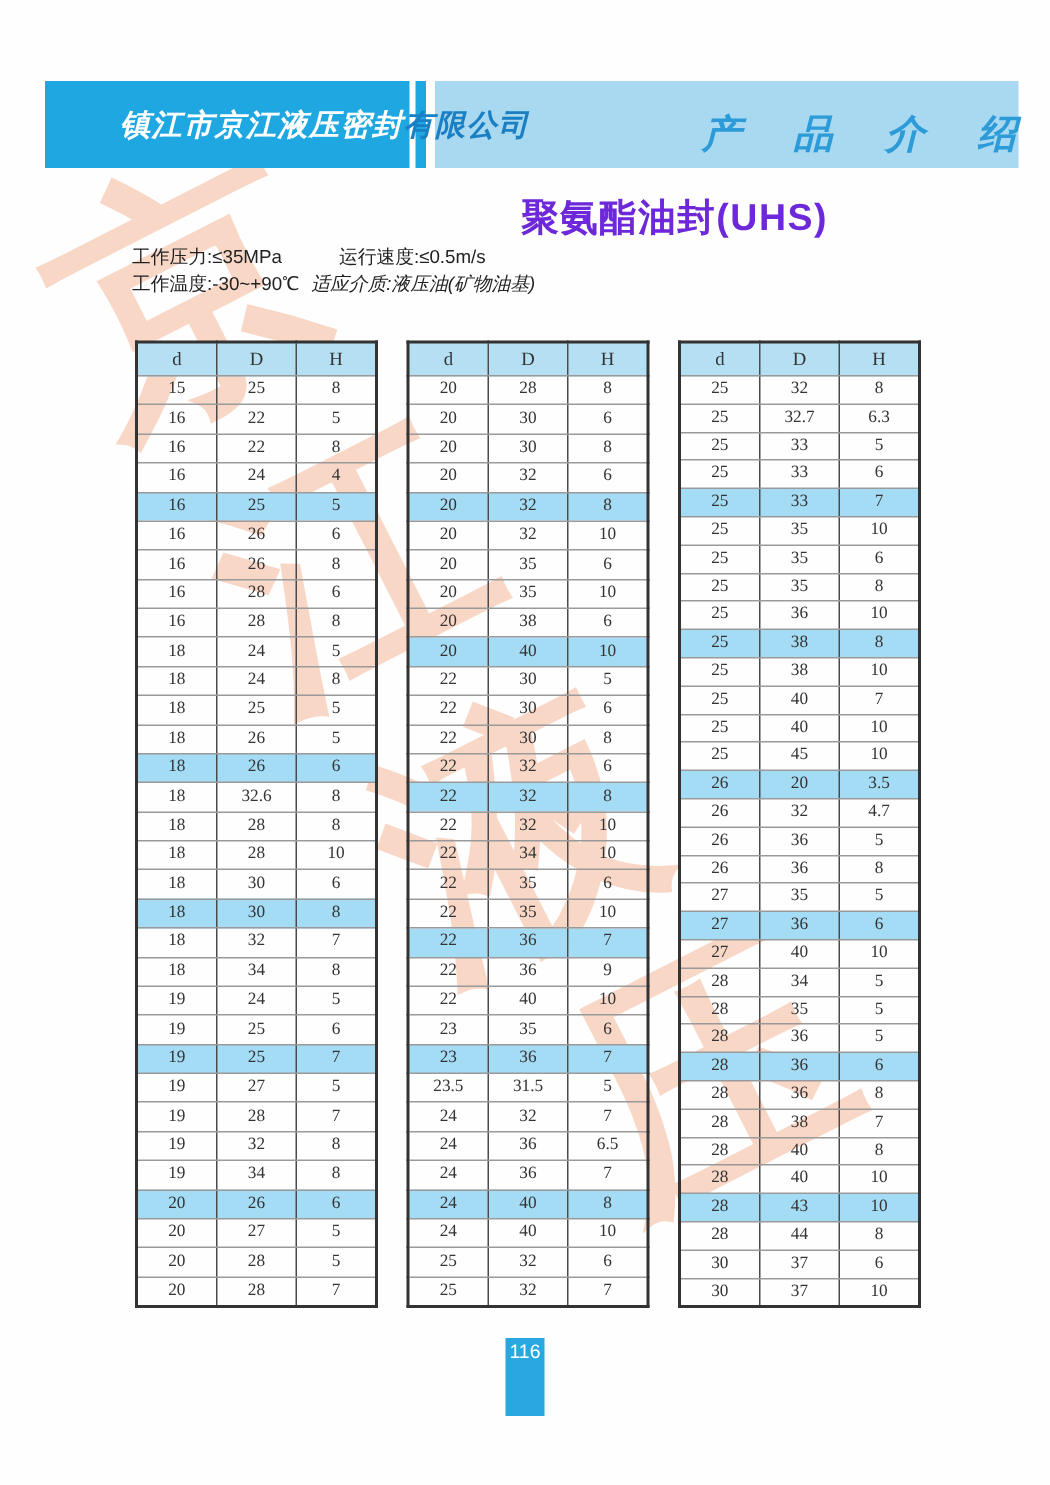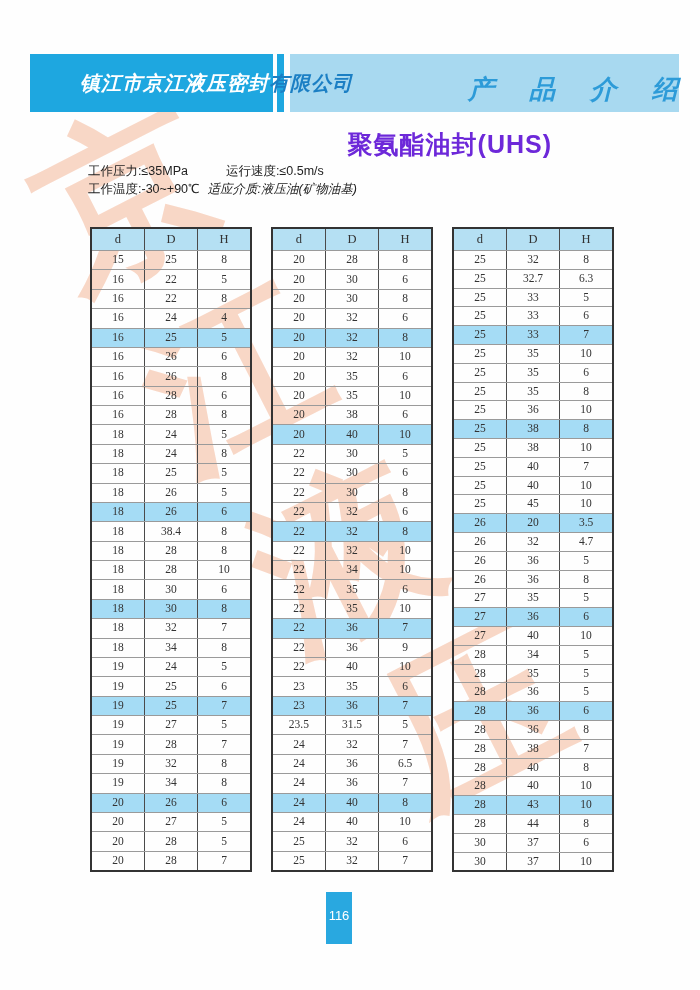--- a/index.html
+++ b/index.html
@@ -68,23 +68,23 @@
     border-left:1px solid #4a4a4a; border-right:1px solid #4a4a4a;
   }
   table.dim { border:2px solid #333; }
   table.dim th {
     height:21px; line-height:21px; font-weight:normal; font-size:12.5px;
     background:#b5e0f3;
   }
   table.dim tr.hl td { background:#a5dcf5; }
   
   .page-num-box {
-    position:absolute; left:326px; top:892px; width:26px; height:52px; z-index:1;
+    position:absolute; left:337px; top:892px; width:26px; height:52px; z-index:1;
     background:#29a8e0; color:#ffffff; font-size:13px;
-    text-align:center; box-sizing:border-box; padding-top:16px;
+    text-align:center; box-sizing:border-box; padding-top:1px;
   }
 </style>
 </head>
 <body>
 
 <div class="page">
 
   <div class="watermark">
     <span class="wm wm0">京</span>
     <span class="wm wm1">江</span>
@@ -182,21 +182,21 @@
             <td>26</td>
             <td>5</td>
           </tr>
           <tr class="hl">
             <td>18</td>
             <td>26</td>
             <td>6</td>
           </tr>
           <tr>
             <td>18</td>
-            <td>38.4</td>
+            <td>32.6</td>
             <td>8</td>
           </tr>
           <tr>
             <td>18</td>
             <td>28</td>
             <td>8</td>
           </tr>
           <tr>
             <td>18</td>
             <td>28</td>

